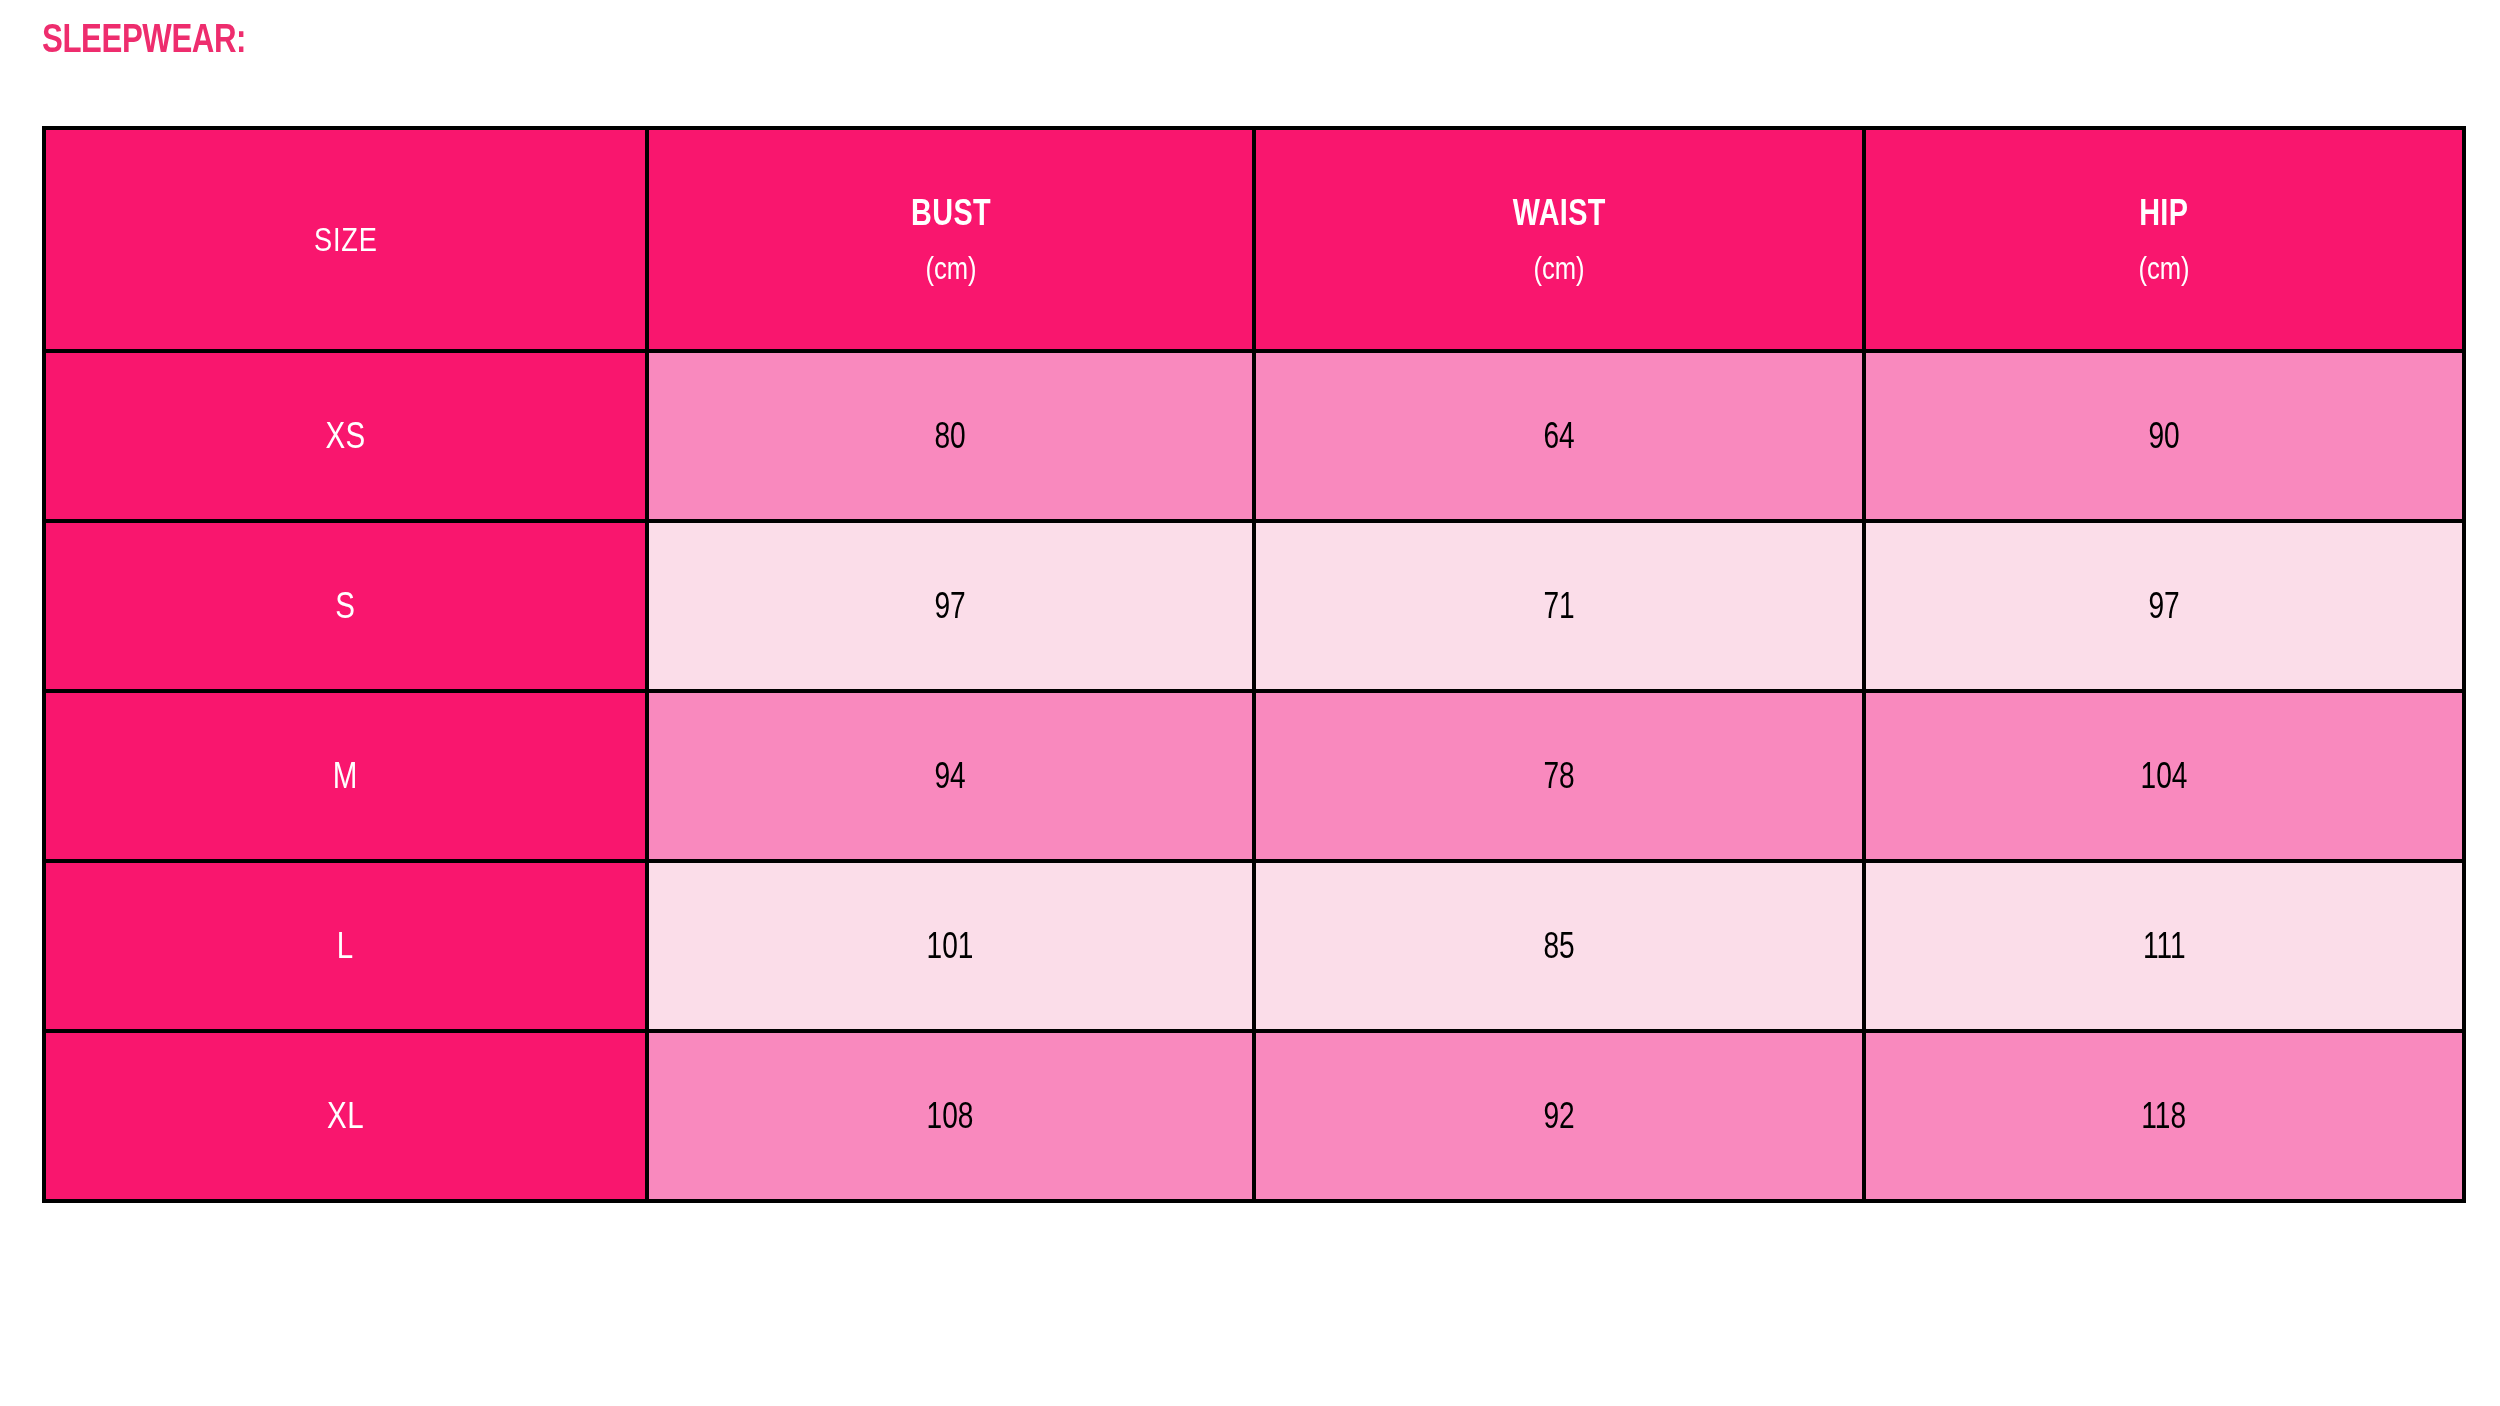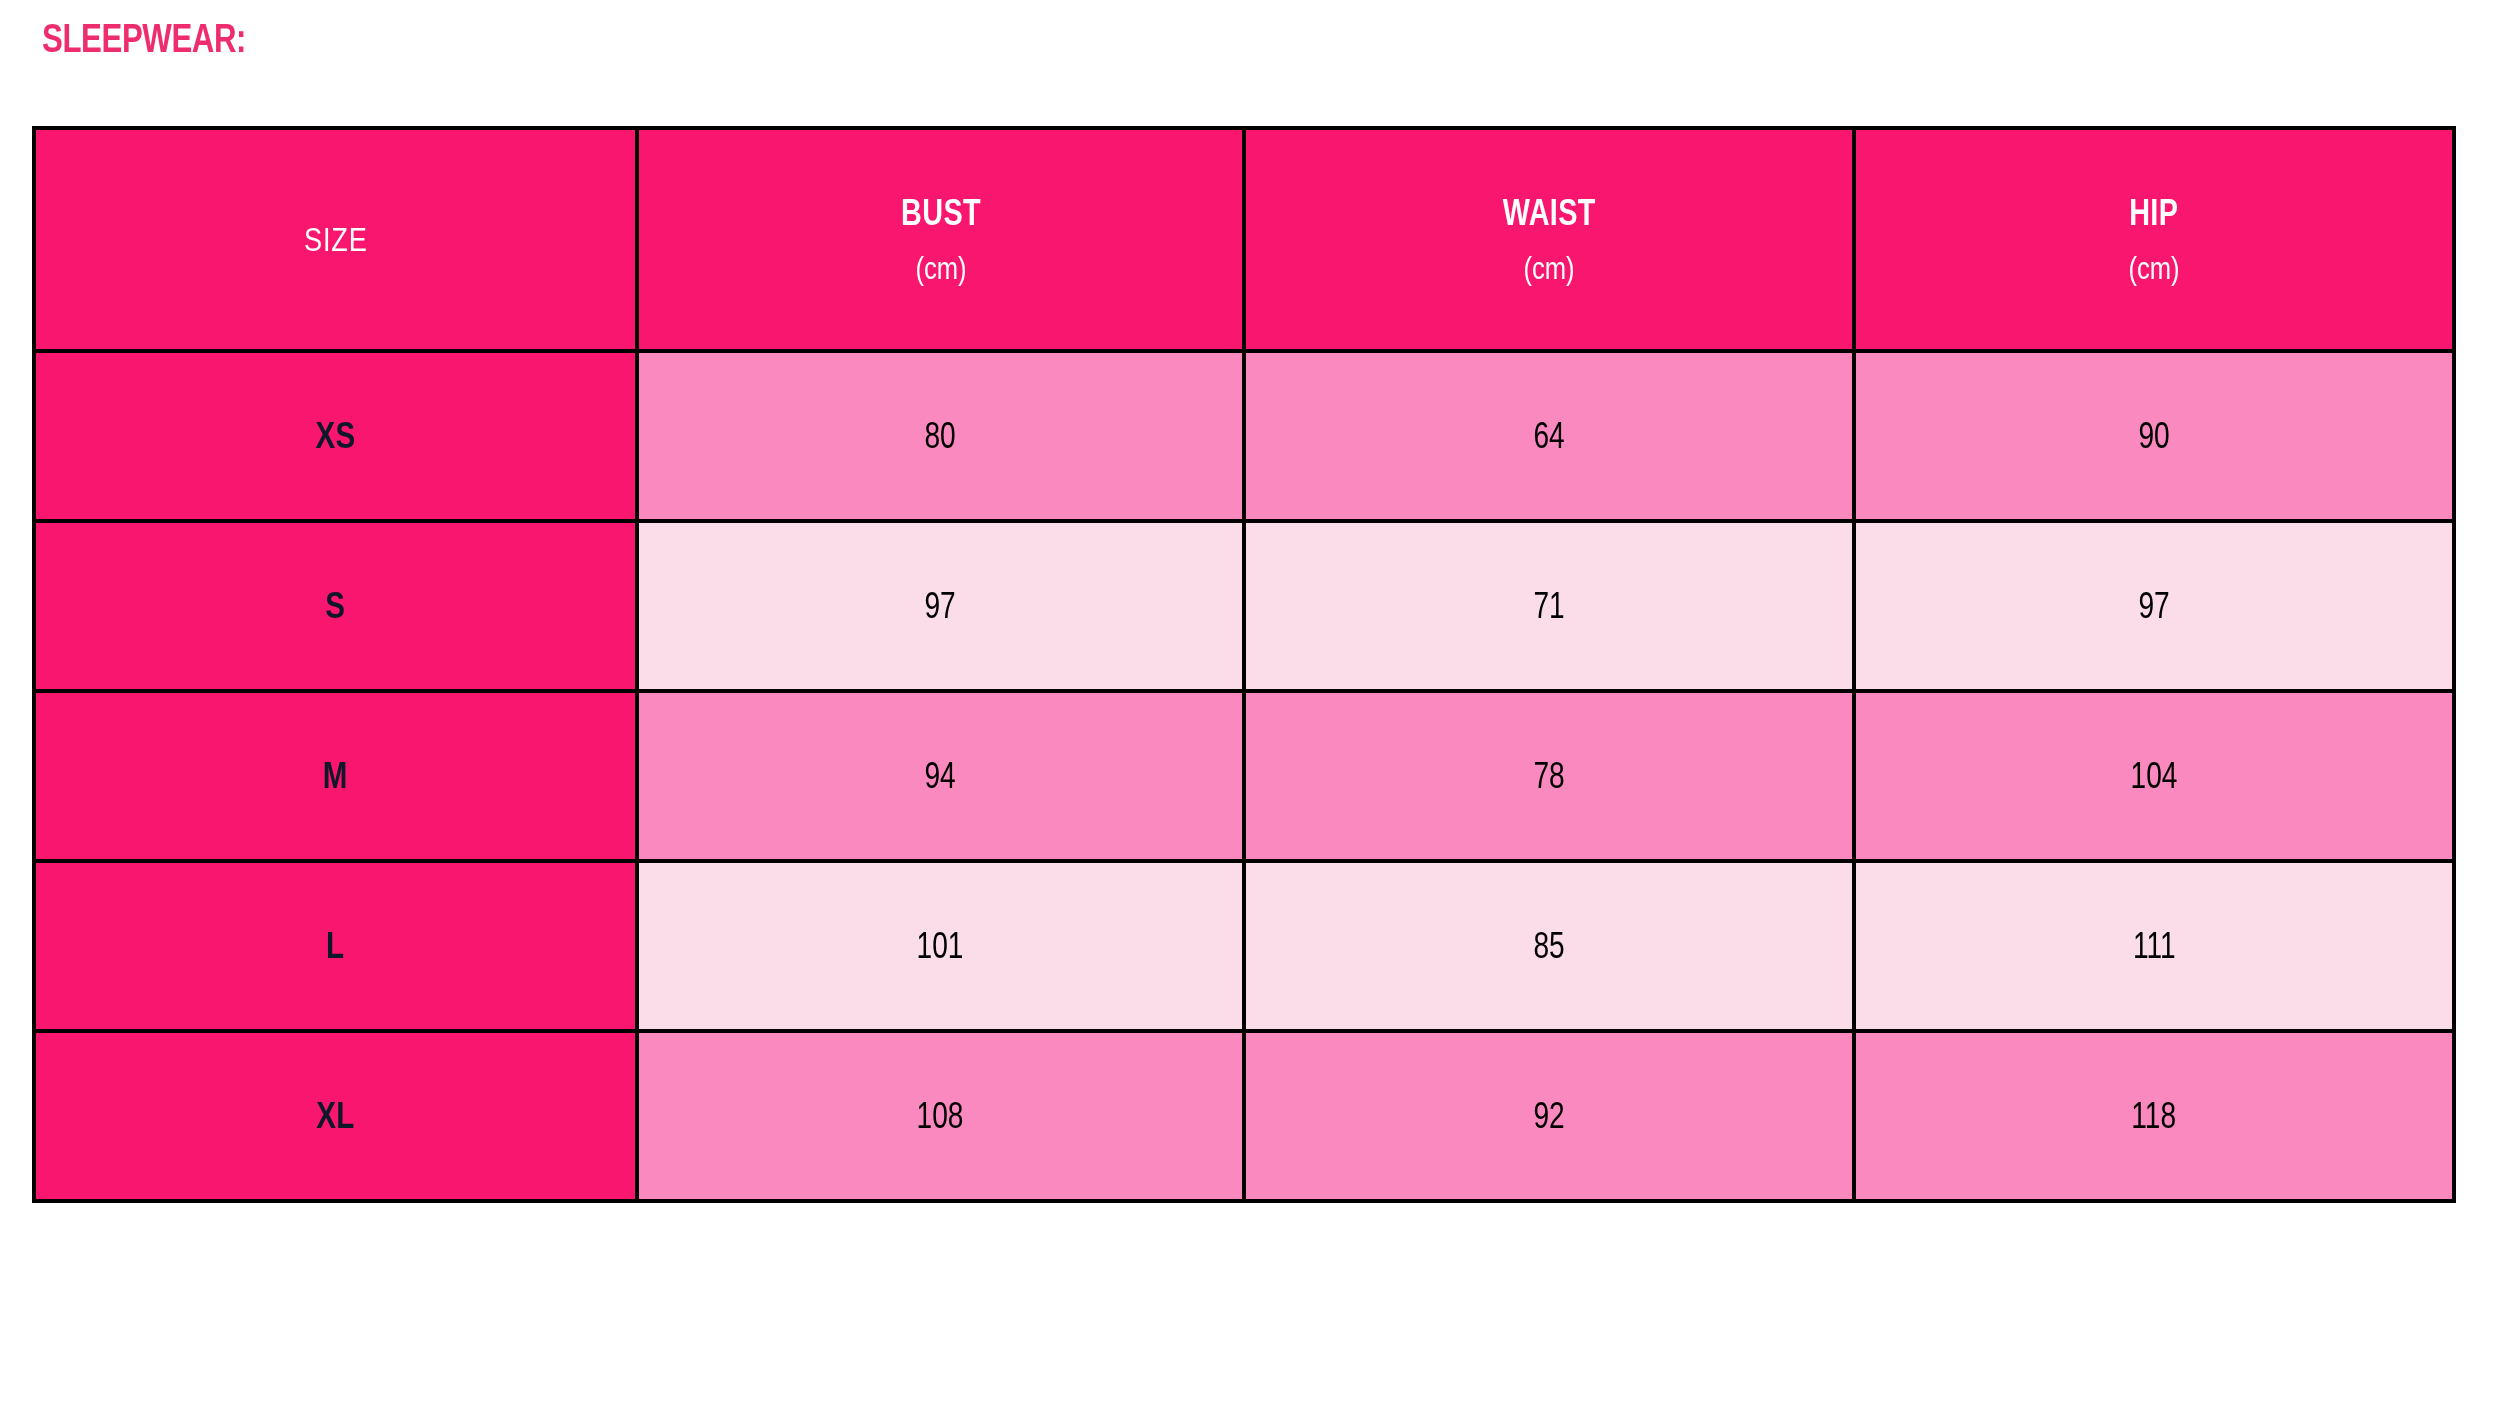--- a/index.html
+++ b/index.html
@@ -32,21 +32,21 @@
     color: #ee2d6e;
     line-height: 1;
     transform: scaleX(0.78);
     transform-origin: left top;
     white-space: nowrap;
   }
 
   
   #size-table {
     position: absolute;
-    left: 32px;
+    left: 42px;
     top: 126px;
     width: 2420px;
     border-collapse: collapse;
     table-layout: fixed;
   }
 
   #size-table td,
   #size-table th {
     border: 4px solid #000000;
     padding: 0;
@@ -87,23 +87,23 @@
     transform: scaleX(0.80);
     display: inline-block;
   }
 
   
   #size-table tbody td {
     height: 166px;
   }
   .size-cell {
     background: #f9166e;
-    color: #0f172a;
+    color: #ffffff;
     font-size: 36px;
-    font-weight: bold;
+    font-weight: normal;
     letter-spacing: 0.5px;
   }
   .size-cell span {
     display: inline-block;
     transform: scaleX(0.82);
   }
   .val-cell {
     color: #000000;
     font-size: 36px;
     font-weight: normal;

